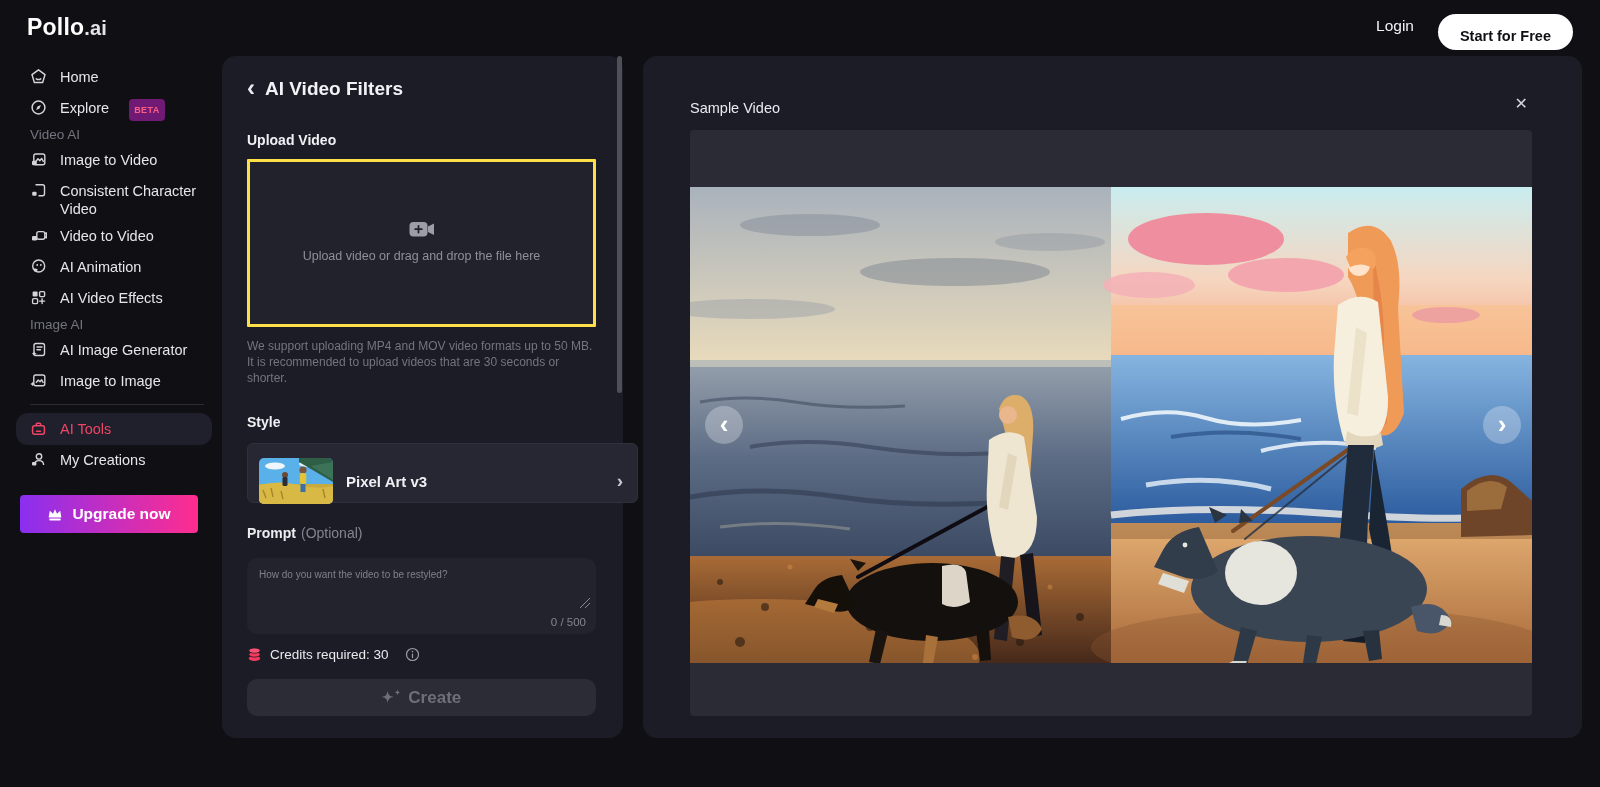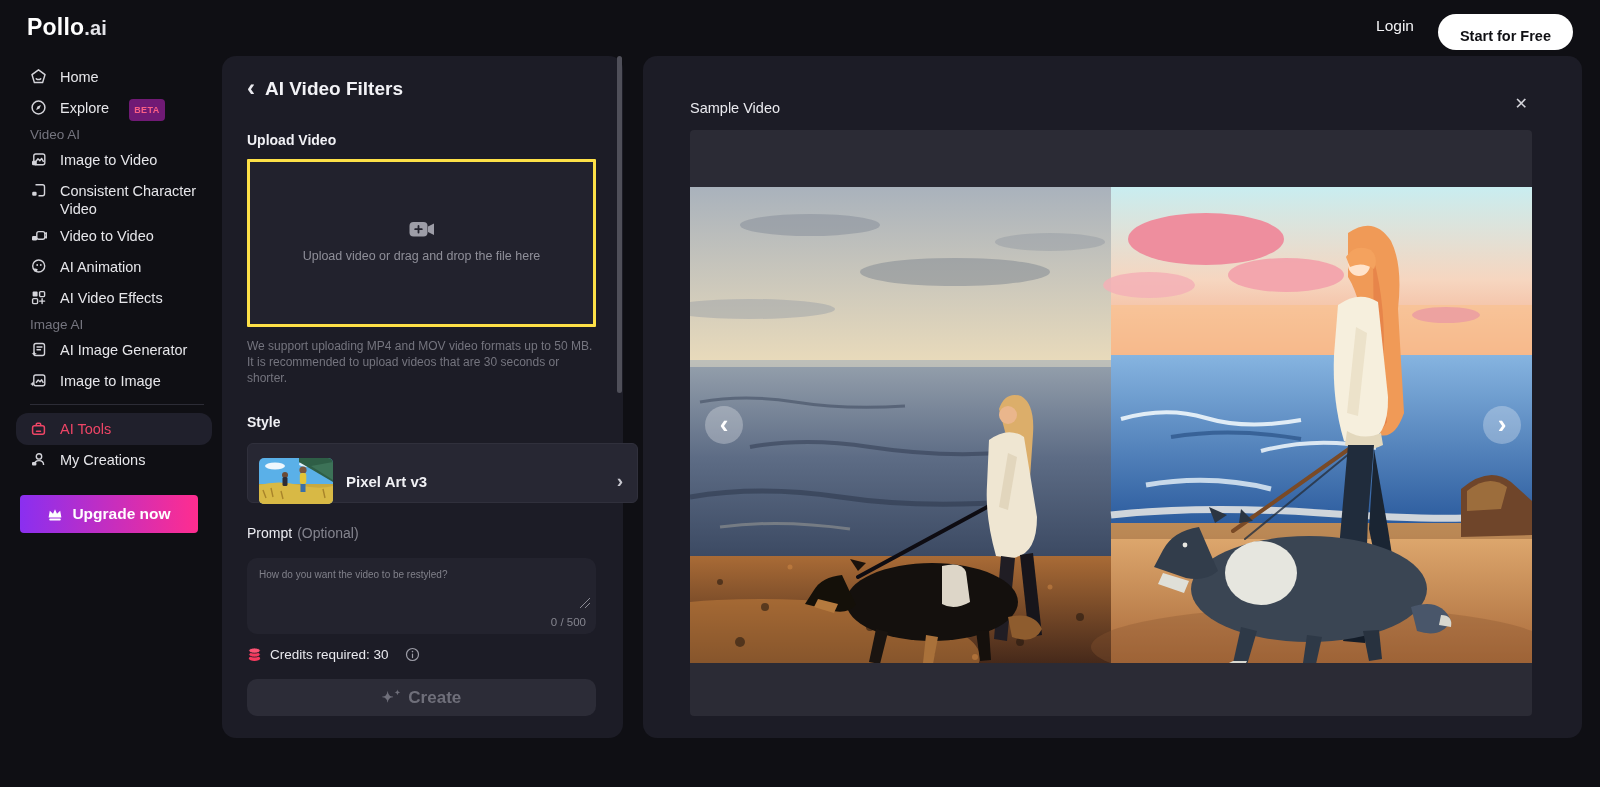--- a/index.html
+++ b/index.html
@@ -272,21 +272,21 @@
         <circle cx="44" cy="12" r="3.6" fill="#7a553e"></circle>
           <rect x="40.8" y="15" width="6.5" height="11" rx="2" fill="#e3c437"></rect>
         <rect x="41.5" y="26" width="5" height="8" fill="#3a6fa8"></rect>
       </svg>
     </div>
     <span class="style-name">Pixel Art v3</span>
     <span class="chev">›</span>
   </div>
 
   <div class="prompt-label-row">
-    <span style="font-weight:400;">Prompt</span><span class="opt">(Optional)</span>
+    <span style="font-weight:700;">Prompt</span><span class="opt">(Optional)</span>
   </div>
 
   <div class="prompt-box">
     <textarea placeholder="How do you want the video to be restyled?" style=""></textarea>
     <span class="resize-glyph"></span>
     <span class="char-counter">0 / 500</span>
   </div>
 
   <div class="credits-row">
     <span>

